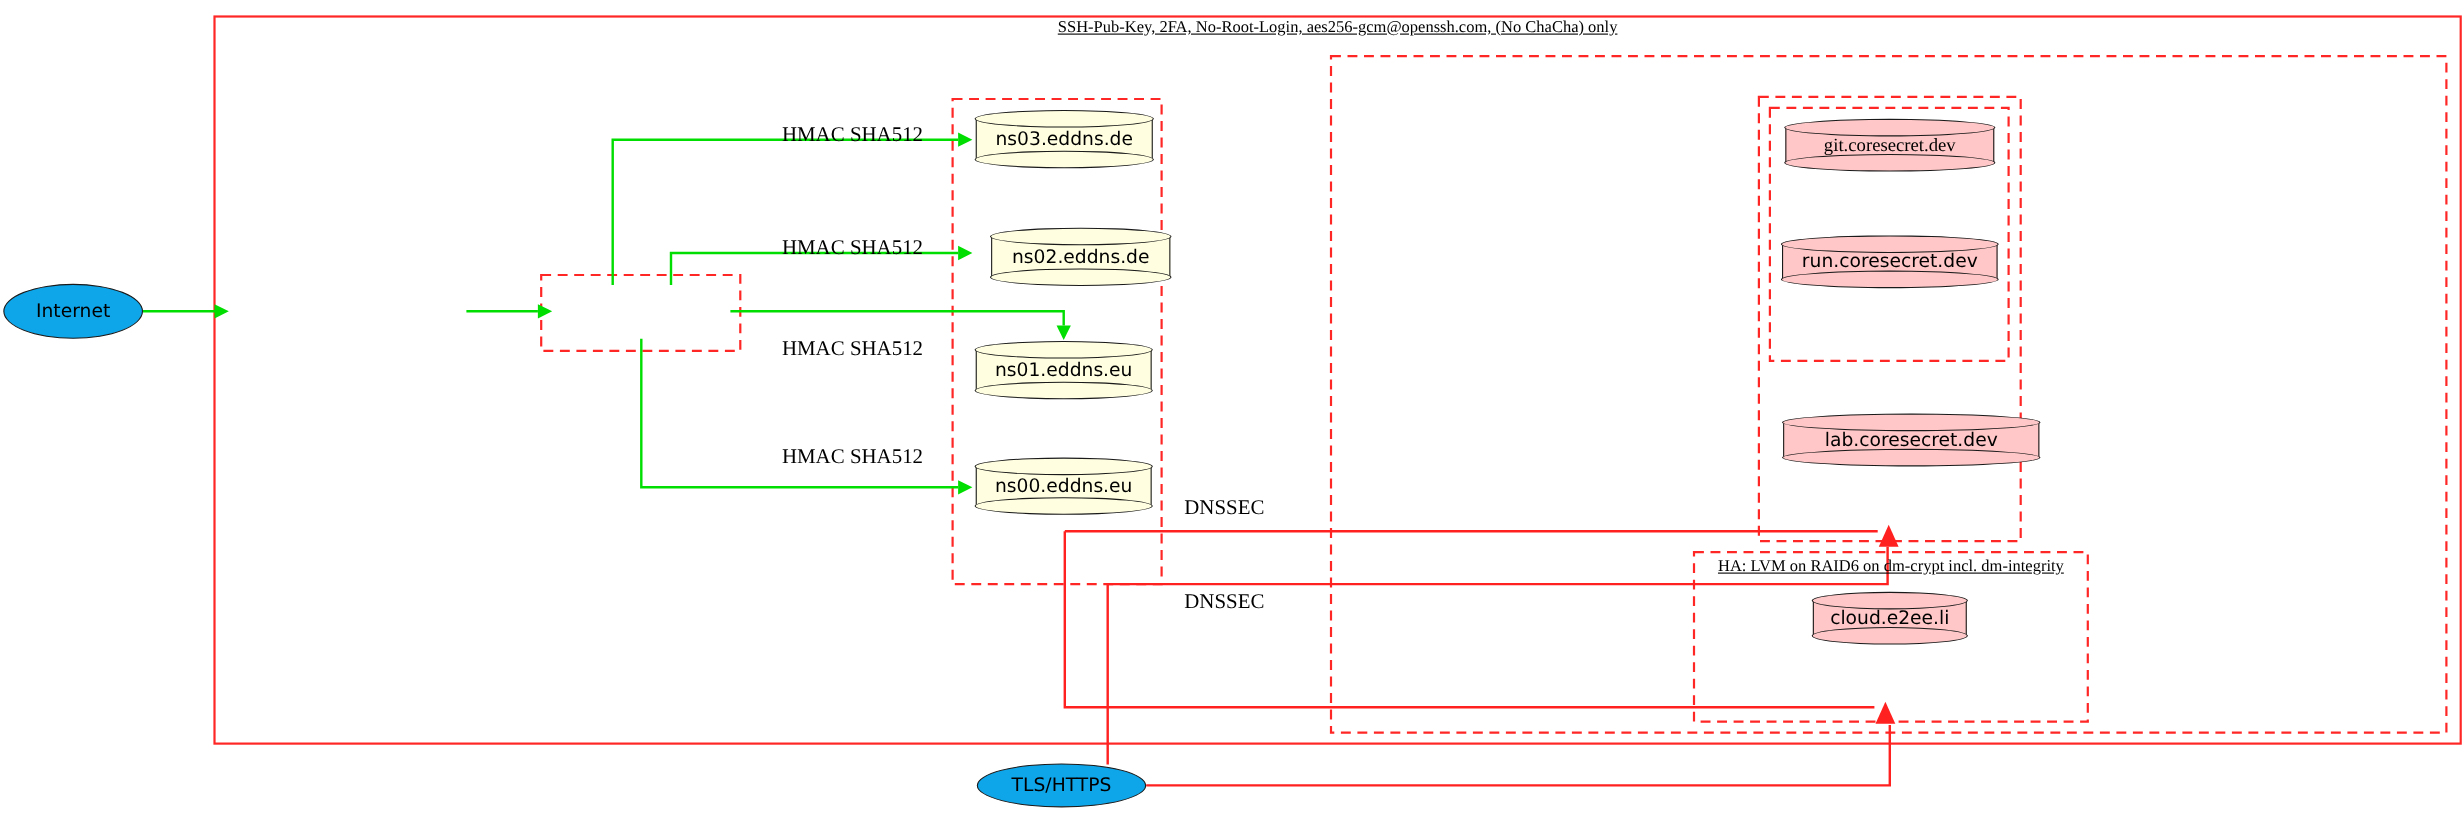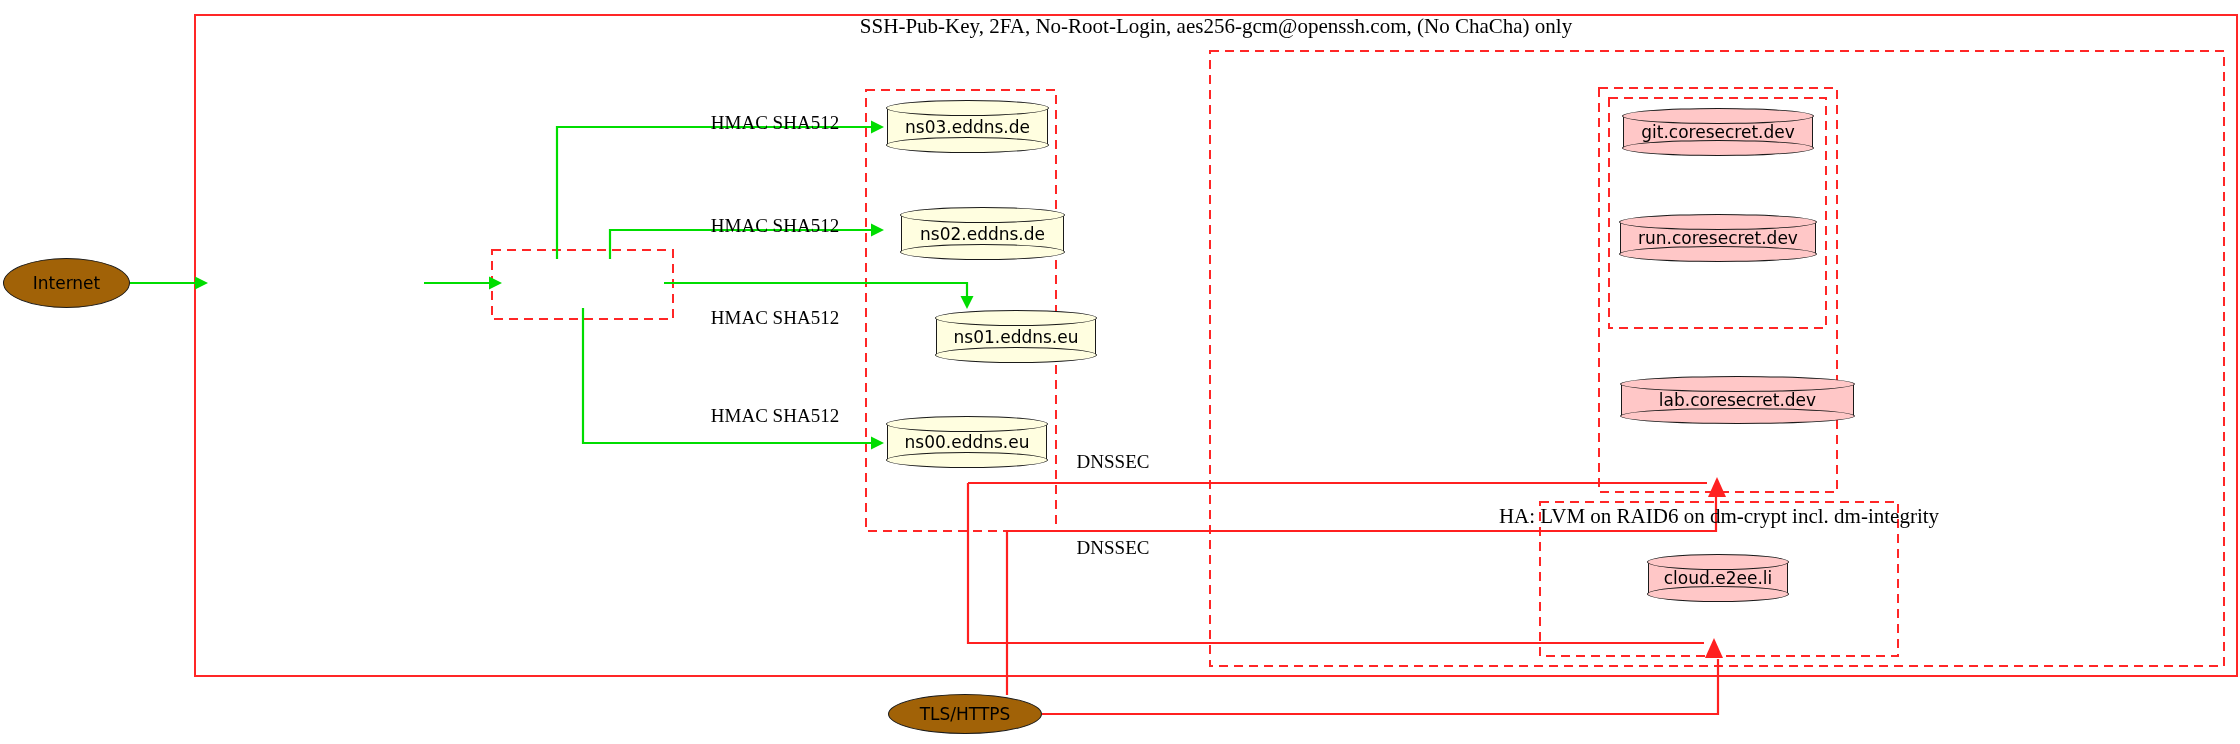--- a/index.html
+++ b/index.html
@@ -6,21 +6,21 @@
   #stage {
     position:relative; width:2240px; height:744px; background:#ffffff;
     font-family:"DejaVu Sans","Liberation Sans",sans-serif; overflow:hidden;
   }
   #edges { position:absolute; left:0; top:0; z-index:1; }
 
   
   .node { position:absolute; display:flex; align-items:center; justify-content:center; z-index:3; }
   .node .lbl { position:relative; z-index:4; font-size:17px; color:#000; white-space:nowrap; }
 
-  .ellipse { border:1.7px solid #1a1a1a; border-radius:50%; background:#a16207; box-sizing:border-box; }
+  .ellipse { border:1.7px solid #1a1a1a; border-radius:50%; background:#0ea5e9; box-sizing:border-box; }
 
   .cyl {
     box-sizing:border-box; background:var(--fill);
     border-left:1.7px solid #1a1a1a; border-right:1.7px solid #1a1a1a;
   }
   .cyl::before {
     content:""; position:absolute; left:-1.7px; right:-1.7px; top:-8px; height:16px;
     background:var(--fill); border:1.7px solid #1a1a1a; border-radius:50%;
     box-sizing:border-box; z-index:3;
   }
@@ -30,21 +30,21 @@
     box-sizing:border-box; z-index:-1;
   }
 
   .diamond { background:transparent; }
   .diamond svg { position:absolute; inset:0; }
 
   
   .txt { position:absolute; transform:translate(-50%,-50%); white-space:nowrap; z-index:5; color:#000; }
   .serif  { font-family:"Liberation Serif","DejaVu Serif",serif; }
   .edge-lbl    { font-size:19px; }
-  .cluster-lbl { font-size:21px; }
+  .cluster-lbl { font-size:15px;text-decoration:underline; }
   .tls-lbl     { font-size:16px; }
 </style>
 </head>
 <body>
 
 <div id="stage">
 
   <svg id="edges" width="2240" height="744" viewBox="0 0 2240 744">
 
     <rect x="195" y="15" width="2042" height="661" fill="none" stroke="#ff2626" stroke-width="2"></rect>
@@ -99,37 +99,37 @@
   </div>
 
 
 
   <div class="node cyl" style="--fill:#fffee0; left:887px; top:108px; width:161px; height:37px;">
     <span class="lbl">ns03.eddns.de</span>
   </div>
   <div class="node cyl" style="--fill:#fffee0; left:887px; top:215px; width:163px; height:37px;margin-left:14px;">
     <span class="lbl">ns02.eddns.de</span>
   </div>
-  <div class="node cyl" style="--fill:#fffee0; left:936px; top:318px; width:160px; height:37px;">
+  <div class="node cyl" style="--fill:#fffee0; left:887px; top:318px; width:160px; height:37px;">
     <span class="lbl">ns01.eddns.eu</span>
   </div>
   <div class="node cyl" style="--fill:#fffee0; left:887px; top:424px; width:160px; height:36px;">
     <span class="lbl">ns00.eddns.eu</span>
   </div>
 
-  <div class="node cyl" style="--fill:#ffc7c7; left:1623px; top:116px; width:190px; height:32px;">
+  <div class="node cyl" style="--fill:#ffc7c7; left:1623px; top:116px; width:190px; height:32px;font-family:Liberation Serif, serif;">
     <span class="lbl">git.coresecret.dev</span>
   </div>
   <div class="node cyl" style="--fill:#ffc7c7; left:1620px; top:222px; width:196px; height:32px;">
     <span class="lbl">run.coresecret.dev</span>
   </div>
   <div class="node cyl" style="--fill:#ffc7c7; left:1621px; top:384px; width:233px; height:32px;">
     <span class="lbl">lab.coresecret.dev</span>
   </div>
-  <div class="node cyl" style="--fill:#ffc7c7; left:1648px; top:562px; width:140px; height:32px;">
+  <div class="node cyl" style="--fill:#ffc7c7; left:1648px; top:546px; width:140px; height:32px;">
     <span class="lbl">cloud.e2ee.li</span>
   </div>
 
   <div class="node ellipse" style="left:888px; top:694px; width:154px; height:40px;">
     <span class="lbl">TLS/HTTPS</span>
   </div>
 
 </div>
 
 </body></html>

